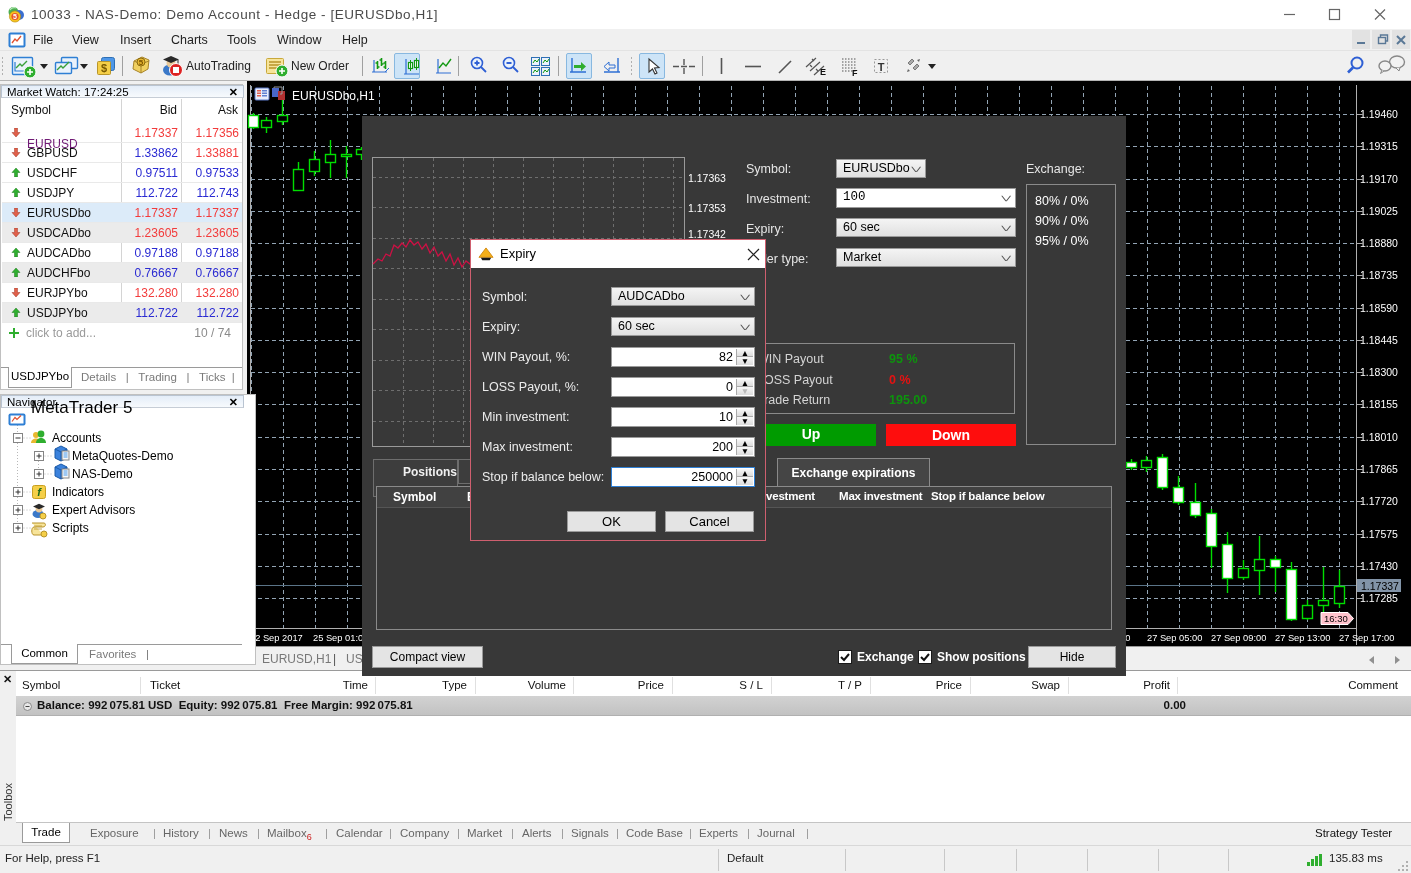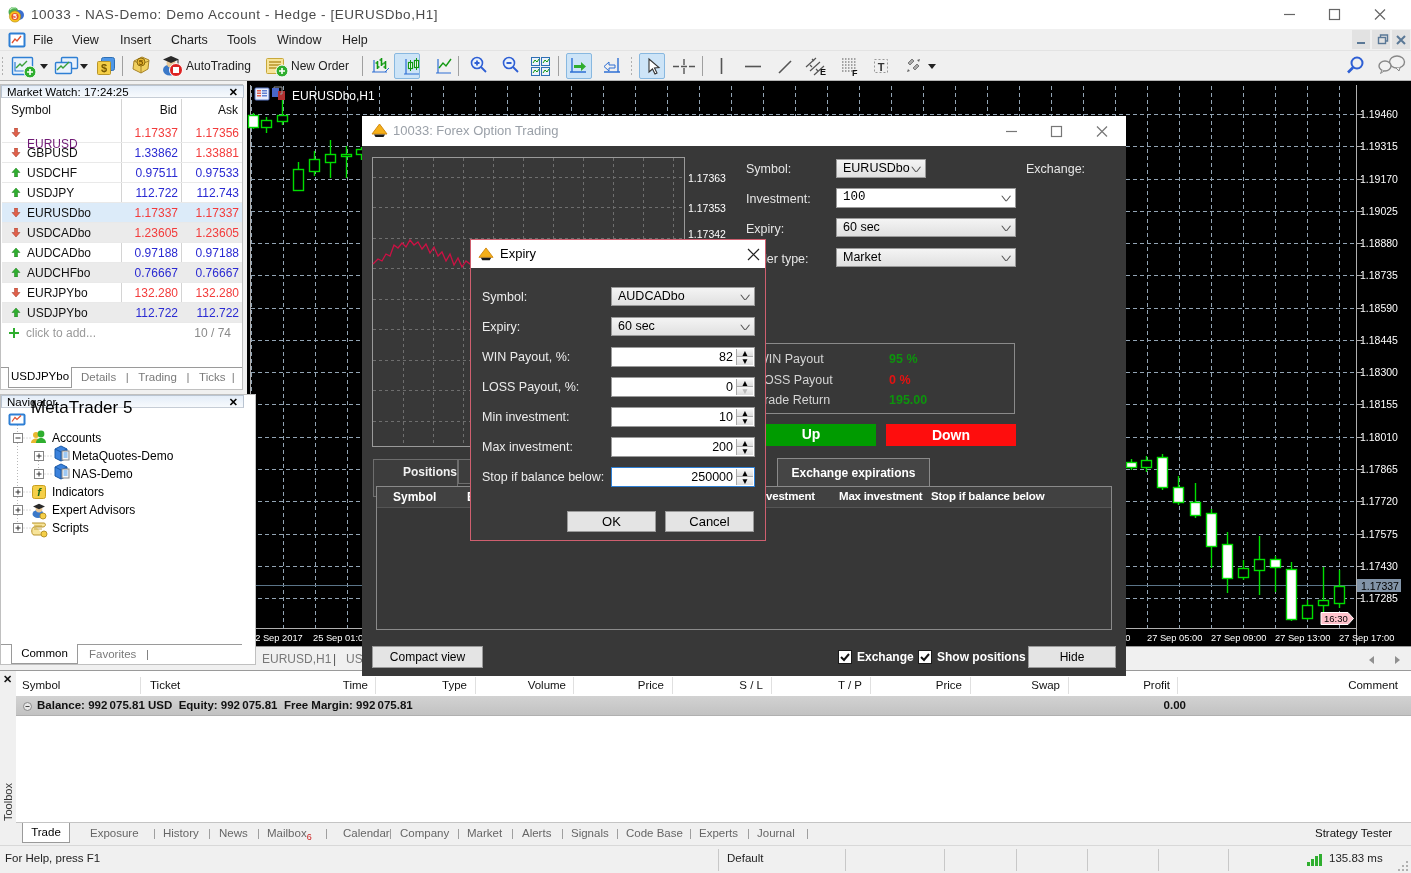--- a/index.html
+++ b/index.html
@@ -531,21 +531,21 @@
 <div class="atab" style="left:6px;top:0px;width:48px;height:20px;border-top:none;border-bottom:1px solid #9a9a9a;font-size:11.5px;padding-top:3px;background:#fff;color:#000">Trade</div>
 <div id="tbtabs">
 <span class="abs" style="left:74px;top:4px;font-size:11.5px;color:#666">Exposure</span>
 <span class="abs" style="left:137px;top:4px;font-size:11.5px;color:#999">|</span>
 <span class="abs" style="left:147px;top:4px;font-size:11.5px;color:#666">History</span>
 <span class="abs" style="left:192px;top:4px;font-size:11.5px;color:#999">|</span>
 <span class="abs" style="left:203px;top:4px;font-size:11.5px;color:#666">News</span>
 <span class="abs" style="left:241px;top:4px;font-size:11.5px;color:#999">|</span>
 <span class="abs" style="left:251px;top:4px;font-size:11.5px;color:#666">Mailbox<sub style="color:#cc2222;font-size:9px">6</sub></span>
 <span class="abs" style="left:309px;top:4px;font-size:11.5px;color:#999">|</span>
-<span class="abs" style="left:327px;top:4px;font-size:11.5px;color:#666">Calendar</span>
+<span class="abs" style="left:320px;top:4px;font-size:11.5px;color:#666">Calendar</span>
 <span class="abs" style="left:373px;top:4px;font-size:11.5px;color:#999">|</span>
 <span class="abs" style="left:384px;top:4px;font-size:11.5px;color:#666">Company</span>
 <span class="abs" style="left:441px;top:4px;font-size:11.5px;color:#999">|</span>
 <span class="abs" style="left:451px;top:4px;font-size:11.5px;color:#666">Market</span>
 <span class="abs" style="left:495px;top:4px;font-size:11.5px;color:#999">|</span>
 <span class="abs" style="left:506px;top:4px;font-size:11.5px;color:#666">Alerts</span>
 <span class="abs" style="left:545px;top:4px;font-size:11.5px;color:#999">|</span>
 <span class="abs" style="left:555px;top:4px;font-size:11.5px;color:#666">Signals</span>
 <span class="abs" style="left:600px;top:4px;font-size:11.5px;color:#999">|</span>
 <span class="abs" style="left:610px;top:4px;font-size:11.5px;color:#666">Code Base</span>
@@ -582,32 +582,20 @@
         <rect x="8" y="4" width="2" height="2"></rect>
         <rect x="8" y="8" width="2" height="2"></rect>
         <rect x="4" y="4" width="2" height="2"></rect>
         <rect x="4" y="8" width="2" height="2"></rect>
         <rect x="0" y="8" width="2" height="2"></rect>
       </g>
 </svg>
 </div>
 
 <div id="dlg" class="abs">
-<div class="title">
- <svg class="abs" style="left:9px;top:7px" width="17" height="16" viewBox="0 0 17 16">
-  <path d="M8.5 1L16 11H1z" fill="#f5af19" stroke="#d18a10"></path>
-  <path d="M3 11.5h11l-1.5 2.5h-8z" fill="#1a1a1a"></path>
- </svg>
- <span class="abs" style="left:31px;top:7px;font-size:13px;color:#9aa0a8">10033: Forex Option Trading</span>
- <svg class="abs" style="left:630px;top:0" width="134" height="30" viewBox="0 0 134 30">
-  <path d="M14 15.5h11" stroke="#777" stroke-width="1.2"></path>
-  <rect x="59.5" y="10.5" width="10" height="10" fill="none" stroke="#777" stroke-width="1.2"></rect>
-  <path d="M105 10.5l10 10M115 10.5l-10 10" stroke="#777" stroke-width="1.2"></path>
- </svg>
-</div>
 
 <svg class="abs" style="left:10px;top:41px" width="313" height="290" viewBox="0 0 313 290">
  <rect x="0.5" y="0.5" width="312" height="289" fill="none" stroke="#9a9a9a"></rect>
  <g stroke="#6e6e6e" stroke-dasharray="3,3">
   <path d="M31.5 1V289M61.5 1V289M91.5 1V289M121.5 1V289M151.5 1V289M181.5 1V289M211.5 1V289M241.5 1V289M271.5 1V289M301.5 1V289"></path>
   <path d="M1 20.5H312M1 50.5H312M1 81.5H312M1 111.5H312M1 142.5H312M1 172.5H312M1 203.5H312M1 233.5H312M1 264.5H312"></path>
  </g>
  <path d="M1 107 L6 102 L10 104 L14 97 L18 99 L22 88 L26 91 L30 86 L34 90 L38 83 L42 88 L46 85 L50 92 L54 87 L58 96 L62 90 L66 99 L70 95 L74 104 L78 97 L82 108 L86 101 L90 110 L94 104 L98 107 L101 103" fill="none" stroke="#cc1144" stroke-width="1.3"></path>
 </svg>
 <span class="abs" style="left:326px;top:56px;font-size:10.5px;color:#fff">1.17363</span>
@@ -616,20 +604,25 @@
 
 <div class="lbl" style="left:384px;top:46px">Symbol:</div>
 <div class="lbl" style="left:384px;top:76px">Investment:</div>
 <div class="lbl" style="left:384px;top:106px">Expiry:</div>
 <div class="lbl" style="left:384px;top:136px">Order type:</div>
 <div class="combo" style="left:474px;top:43px;width:90px">EURUSDbo<span class="chev">⋁</span></div>
 <div class="comboW" style="left:474px;top:72px;width:180px">100<span class="chev">⋁</span></div>
 <div class="combo" style="left:474px;top:102px;width:180px">60 sec<span class="chev">⋁</span></div>
 <div class="combo" style="left:474px;top:132px;width:180px">Market<span class="chev">⋁</span></div>
 <div class="lbl" style="left:664px;top:46px">Exchange:</div>
+<div class="wbox" style="left:664px;top:68px;width:90px;height:261px">
+ <div class="abs" style="left:8px;top:9px;font-size:12.5px;color:#fff">80% / 0%</div>
+ <div class="abs" style="left:8px;top:29px;font-size:12.5px;color:#fff">90% / 0%</div>
+ <div class="abs" style="left:8px;top:49px;font-size:12.5px;color:#fff">95% / 0%</div>
+</div>
 
 <div class="wbox" style="left:384px;top:227px;width:269px;height:71px">
  <div class="abs" style="left:10px;top:8px;font-size:12.5px;color:#d4d4d4">WIN Payout</div>
  <div class="abs" style="left:10px;top:29px;font-size:12.5px;color:#d4d4d4">LOSS Payout</div>
  <div class="abs" style="left:10px;top:49px;font-size:12.5px;color:#d4d4d4">Trade Return</div>
  <div class="abs" style="left:142px;top:8px;font-size:12.5px;font-weight:bold;color:#0d930d">95 %</div>
  <div class="abs" style="left:142px;top:29px;font-size:12.5px;font-weight:bold;color:#e51212">0 %</div>
  <div class="abs" style="left:142px;top:49px;font-size:12.5px;font-weight:bold;color:#0d930d">195.00</div>
 </div>
 <div class="abs" style="left:384px;top:308px;width:130px;height:22px;background:#009b00;color:#fff;font-size:14px;font-weight:bold;text-align:center;padding-top:2px">Up</div>

